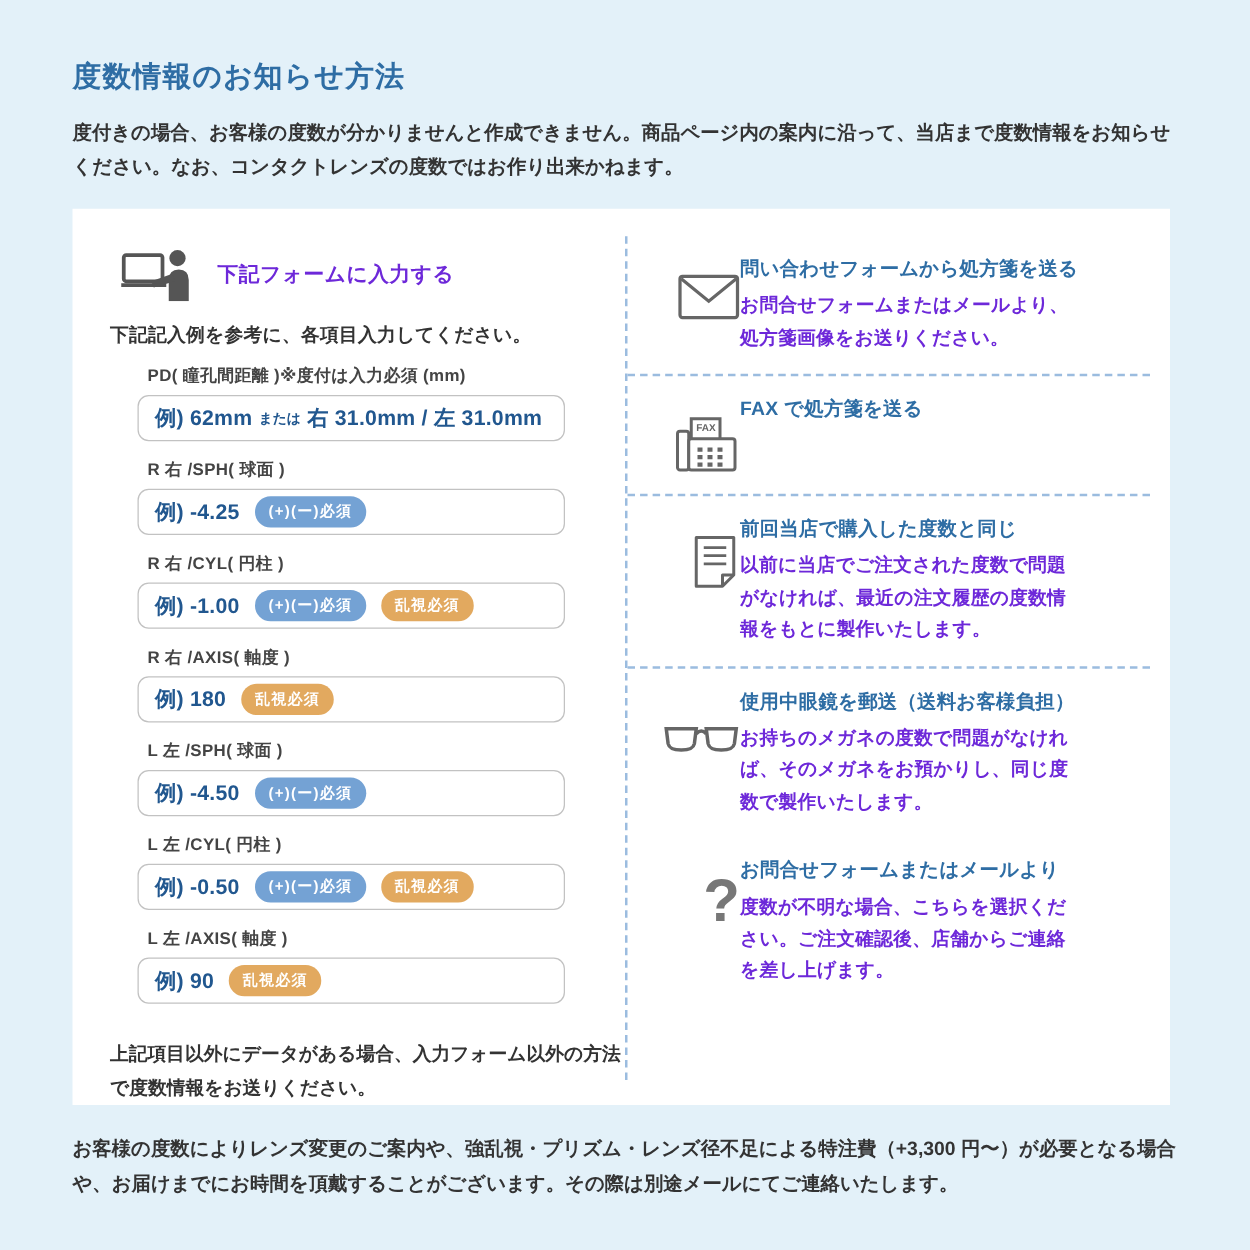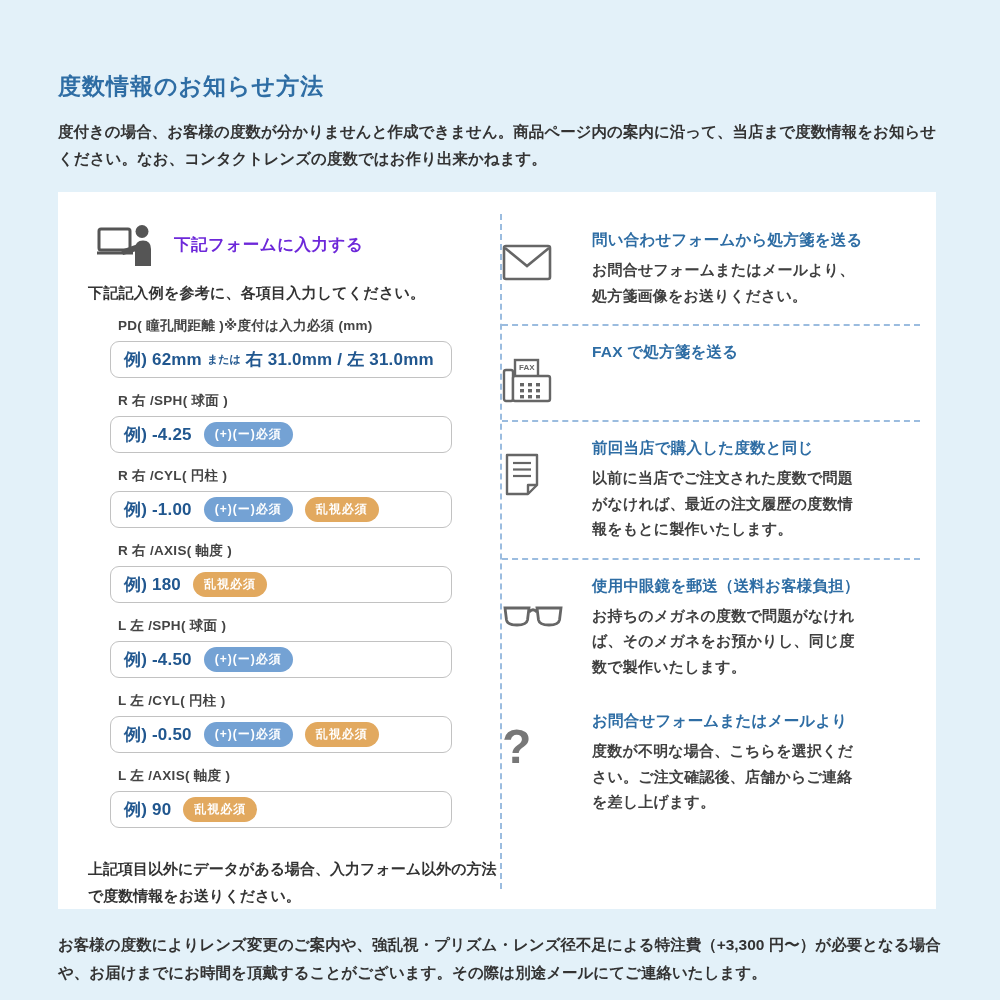--- a/index.html
+++ b/index.html
@@ -3,21 +3,21 @@
 <meta charset="utf-8">
 <style>
   * { margin:0; padding:0; box-sizing:border-box; }
   html,body { width:1000px; }
   body {
     height:1000px;
     background:#e3f1f9;
     font-family:"Liberation Sans","DejaVu Sans",sans-serif;
     color:#333;
   }
-  .wrap { padding:71px 58px 0 58px; }
+  .wrap { padding:46px 58px 0 58px; }
   .page-title {
     color:#2e6da4;
     font-size:23px;
     font-weight:700;
     letter-spacing:1px;
     margin-bottom:16px;
   }
   .intro {
     font-size:15.5px;
     line-height:1.75;
@@ -110,38 +110,38 @@
     flex:1;
     margin:22px 0 20px 0;
     border-left:2px dashed #9bbcdf;
     padding:0 16px 0 0;
   }
   .method { display:flex; padding:14px 0 16px 0; }
   .method.divided { border-top:2px dashed #9bbcdf; }
   .m-icon {
     width:90px;
     display:flex;
-    justify-content:flex-start;
+    justify-content:flex-end;
     align-items:flex-start;
     padding-top:16px;
     flex-shrink:0;
   }
   .m-content { flex:1; padding-top:2px; }
   .m-title {
     color:#2e6da4;
     font-size:15.5px;
     font-weight:700;
     margin-bottom:6px;
     letter-spacing:0.2px;
   }
   .m-body {
     font-size:15px;
     font-weight:600;
     line-height:1.7;
-    color:#404040;
+    color:#6d28d9;
     white-space:pre-line;
     letter-spacing:0.2px;
   }
   .question-glyph {
     font-size:48px;
     font-weight:700;
     color:#777;
     line-height:1;
     margin-top:-2px;
   }

